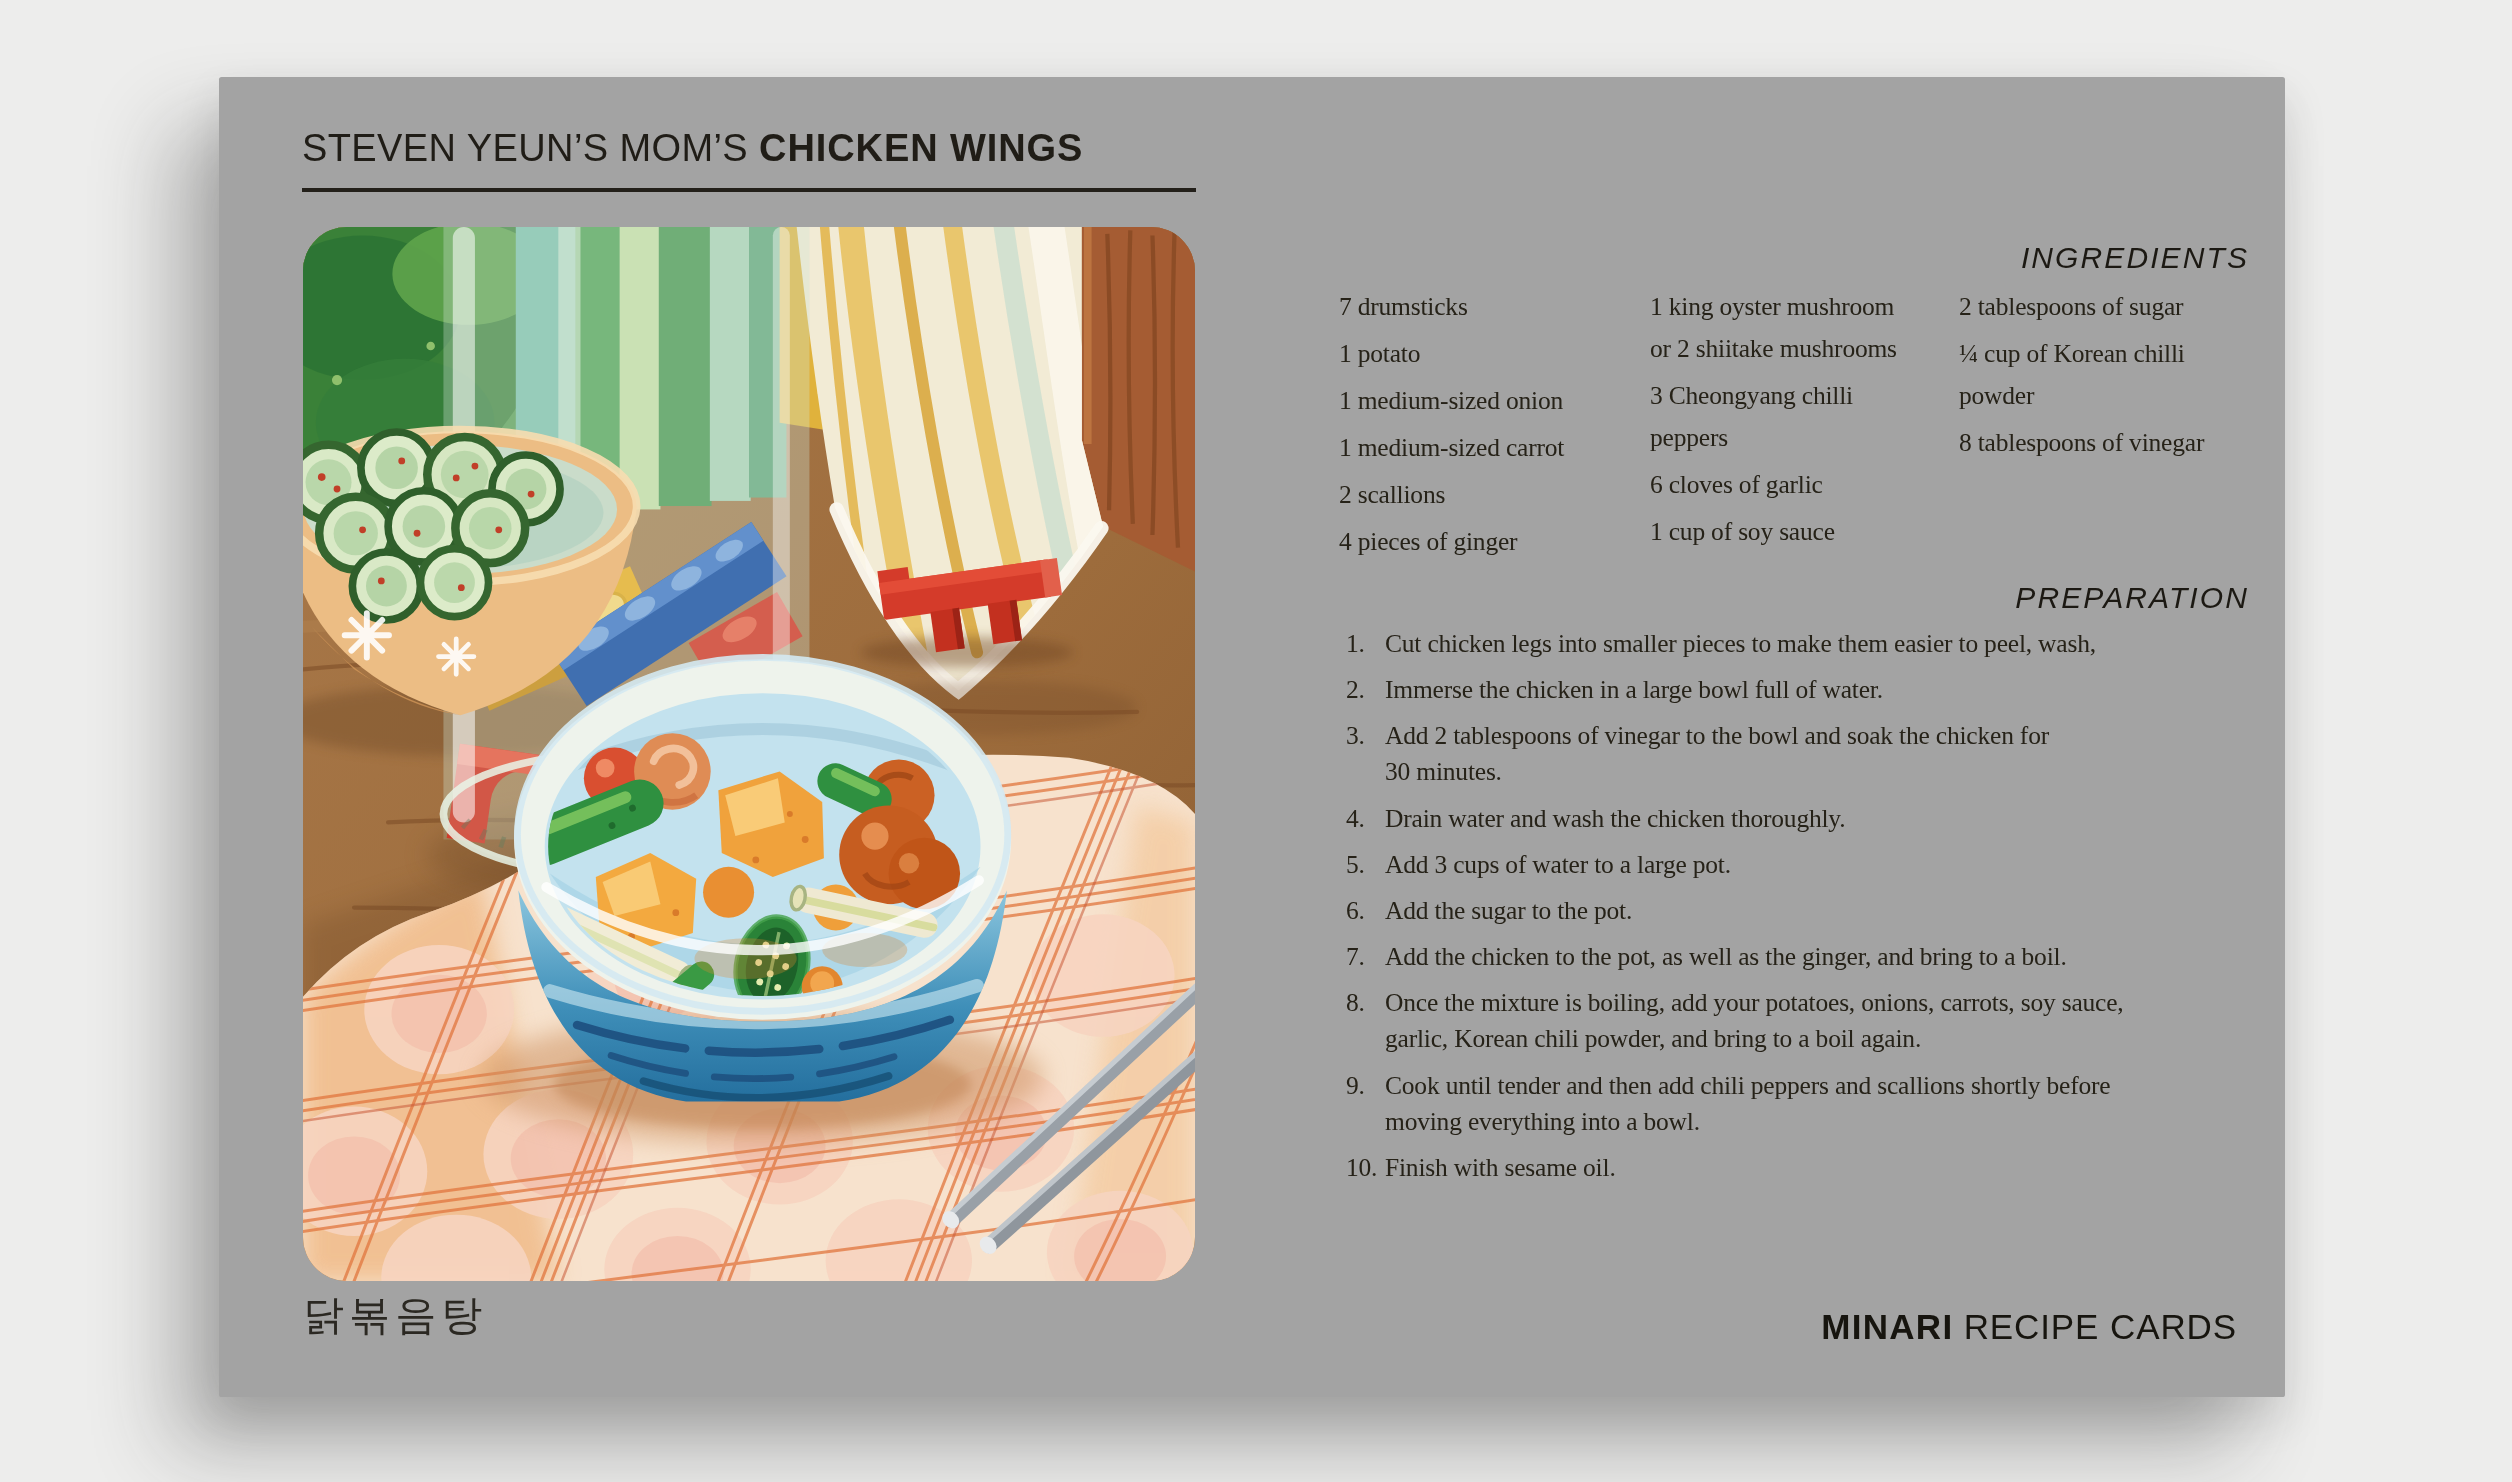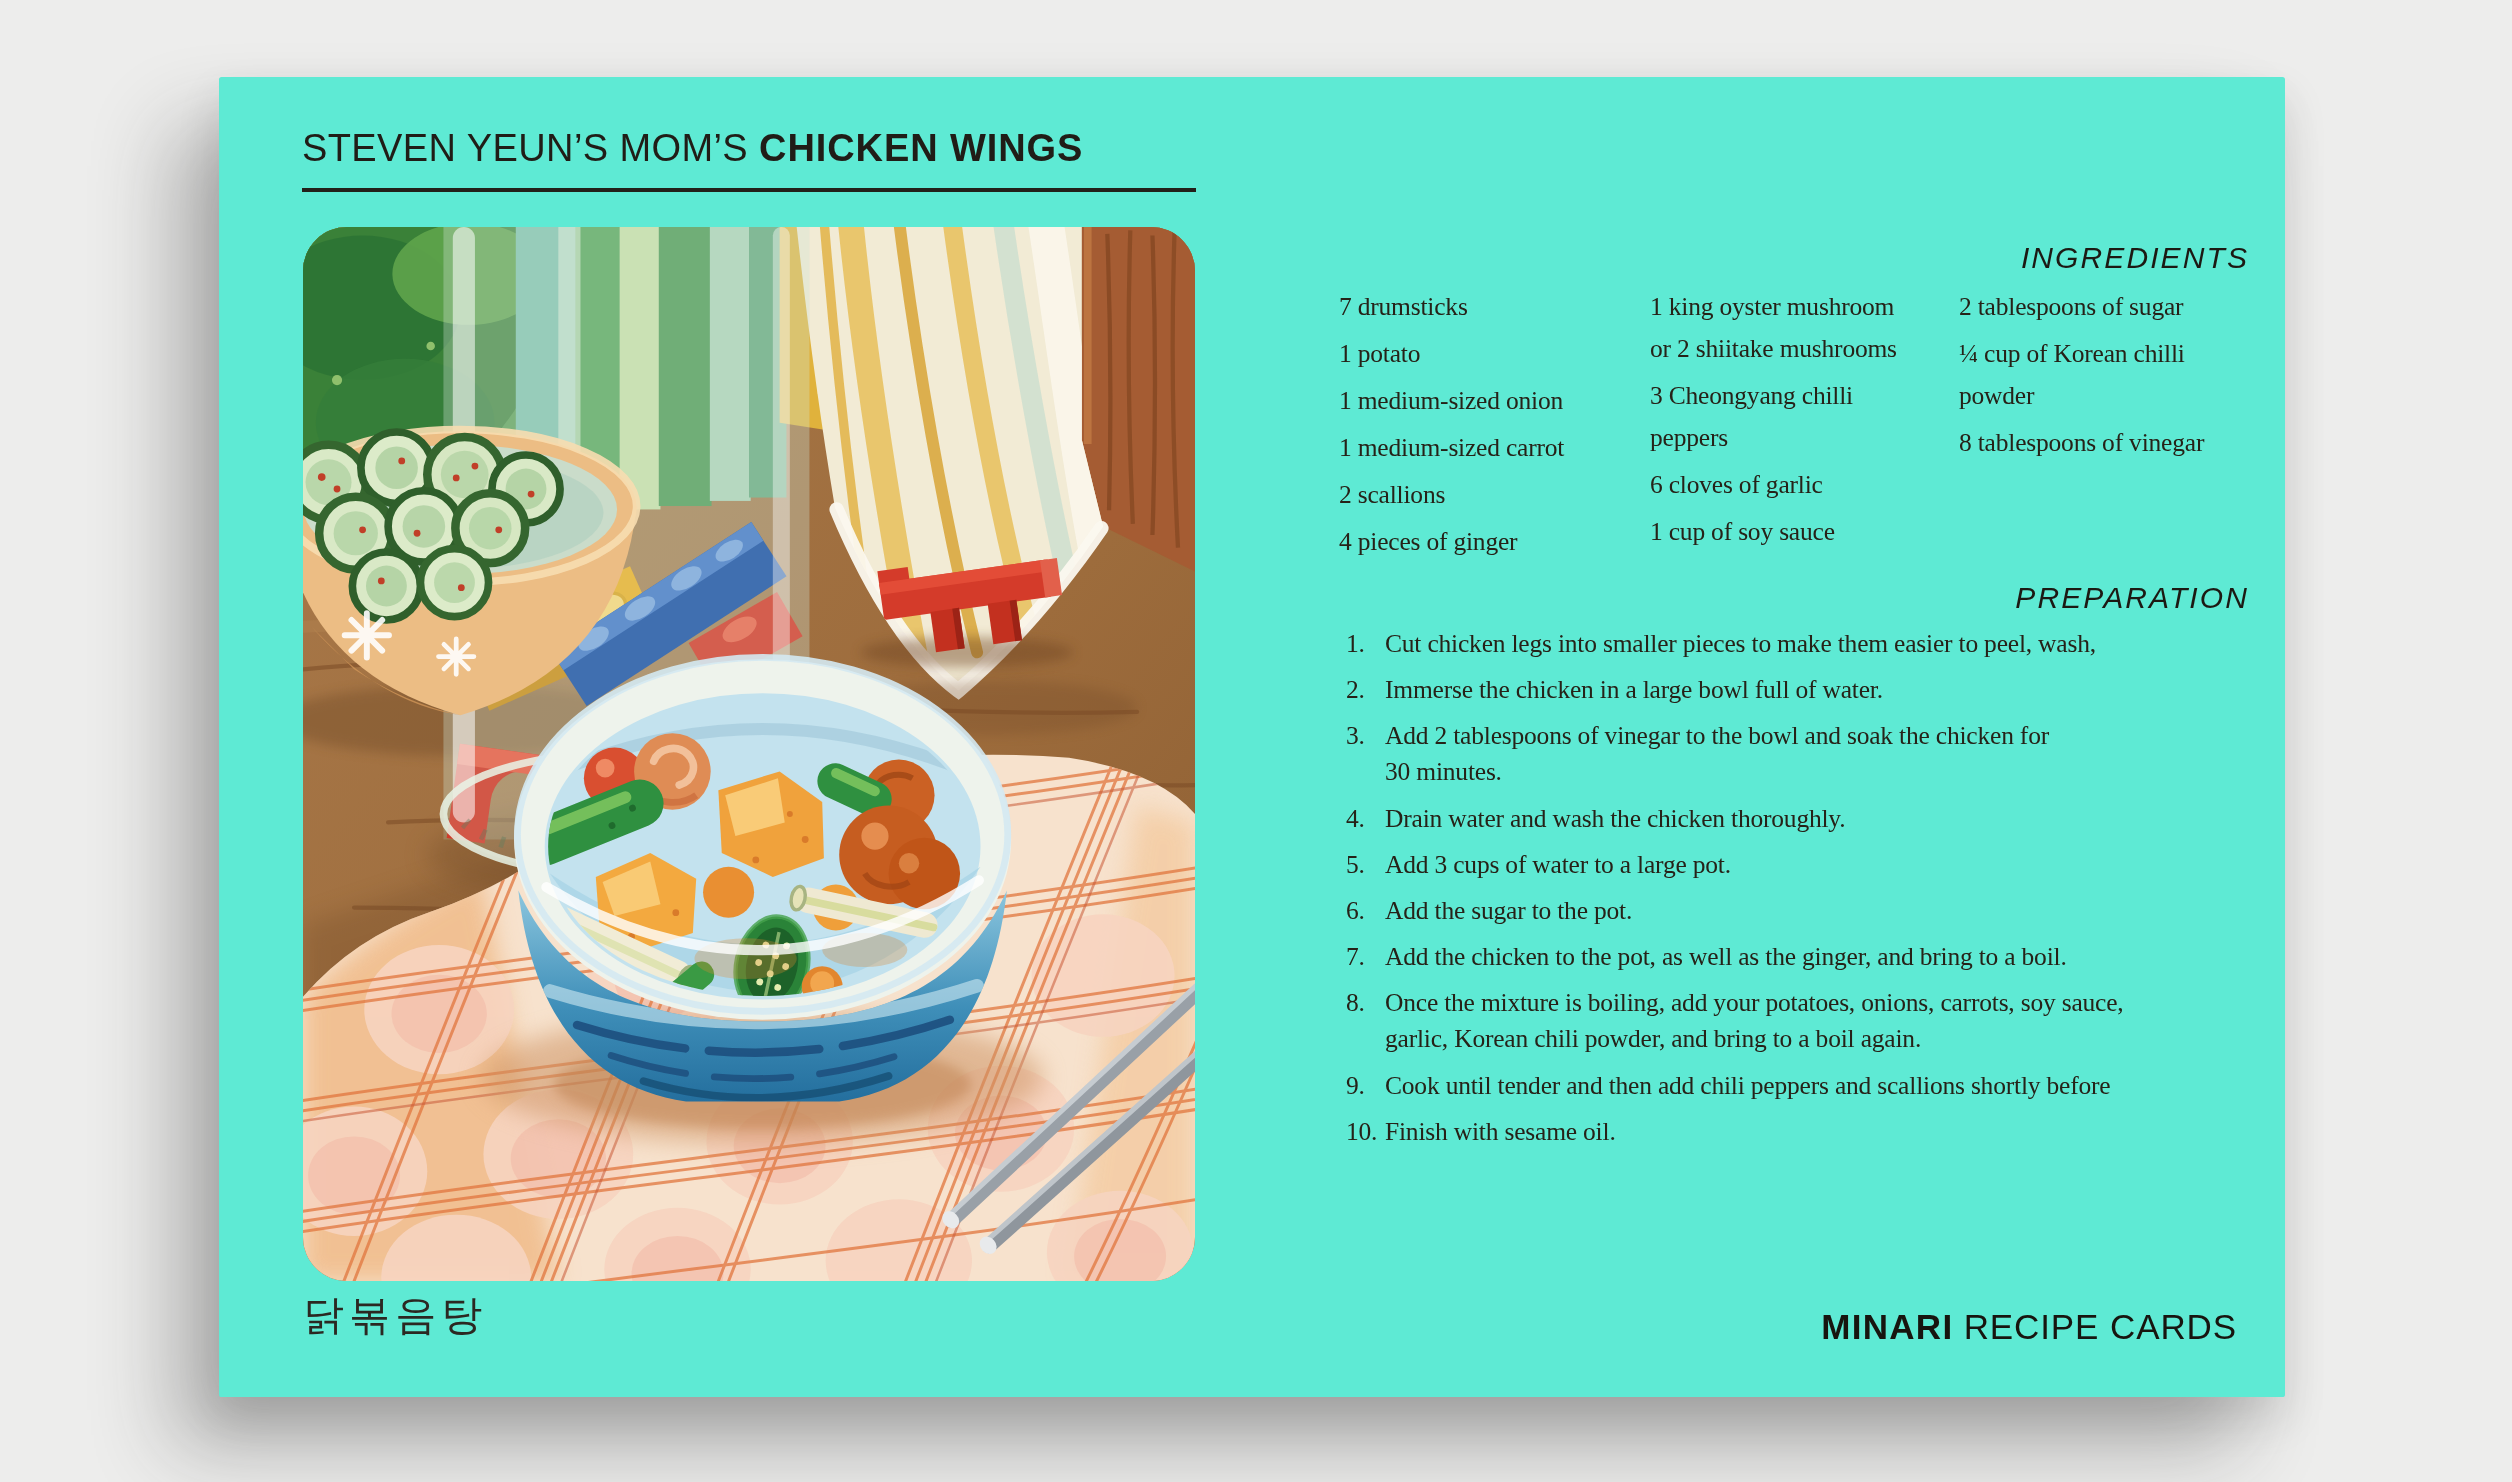--- a/index.html
+++ b/index.html
@@ -1,18 +1,18 @@
 <!DOCTYPE html>
 <html style="font-size:13.6px"><head>
 <meta charset="utf-8">
 <style>
   html,body{margin:0;padding:0;background:#ededec;}
   .page{position:relative;width:2512px;height:1483px;background:#ededec;overflow:hidden;
         font-family:"Liberation Sans","DejaVu Sans",sans-serif;}
-  .card{position:absolute;left:219px;top:77px;width:2066px;height:1320px;background:#5eead4;
+  .card{position:absolute;left:219px;top:77px;width:2066px;height:1320px;background:#a3a3a3;
         border-radius:2.6px;
         box-shadow:-47px 51px 81px rgba(40,40,40,.30), 0 21px 43px rgba(40,40,40,.14);}
   
   .title{position:absolute;left:83px;top:48px;font-size:38px;line-height:1.25;color:#201d17;
          letter-spacing:0.4px;white-space:nowrap;}
   .title .emph{font-weight:700;margin-left:11px;letter-spacing:0.9px;}
   .rule{position:absolute;left:83px;top:111px;width:894px;height:4.3px;background:#23201a;}
   
   .illo{position:absolute;left:84px;top:150px;width:892px;height:1054px;border-radius:44px;
         overflow:hidden;background:#9d6c3c;}
@@ -553,20 +553,21 @@
           <div class="step-line">Add the chicken to the pot, as well as the ginger, and bring to a boil.</div>
         </li>
         <li>
           <span class="num">8.</span>
           <div class="step-line">Once the mixture is boiling, add your potatoes, onions, carrots, soy sauce,</div>
           <div class="step-line">garlic, Korean chili powder, and bring to a boil again.</div>
         </li>
         <li>
           <span class="num">9.</span>
           <div class="step-line">Cook until tender and then add chili peppers and scallions shortly before</div>
+          <div class="step-line">moving everything into a bowl.</div>
         </li>
         <li>
           <span class="num">10.</span>
           <div class="step-line">Finish with sesame oil.</div>
         </li>
       </ol>
     </div>
 
     <div class="brand">
       <span class="bold">MINARI</span><span class="reg">RECIPE CARDS</span>

